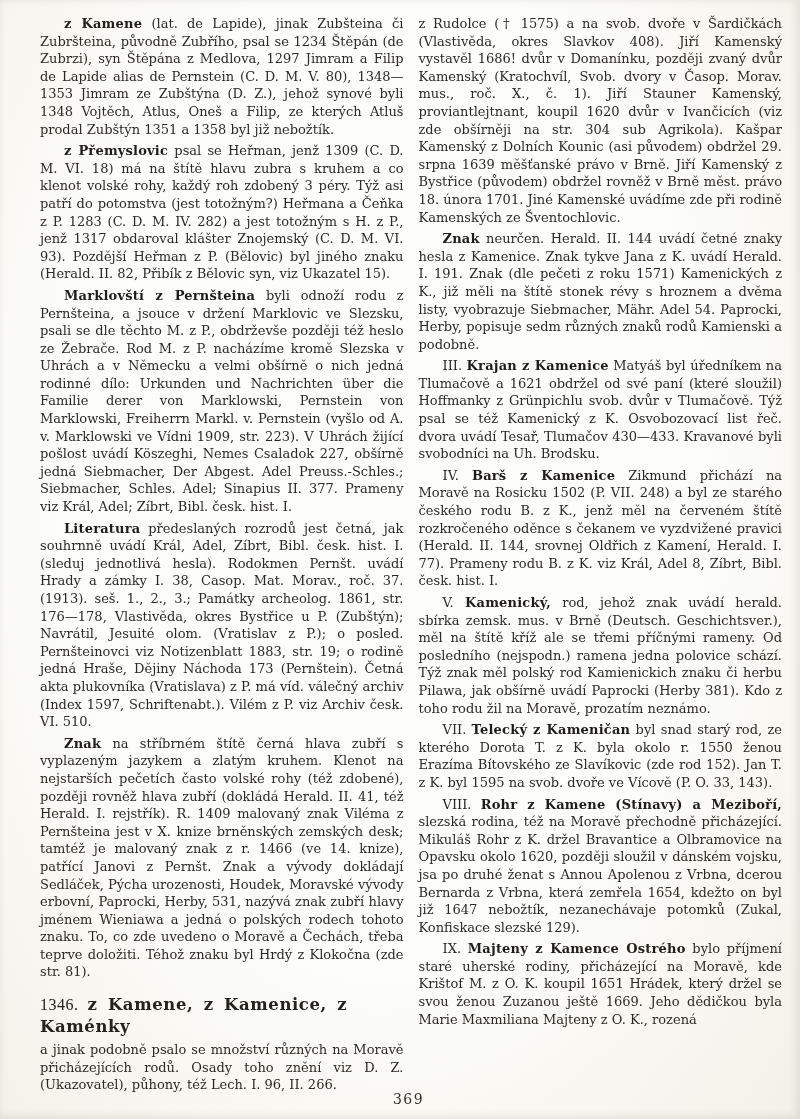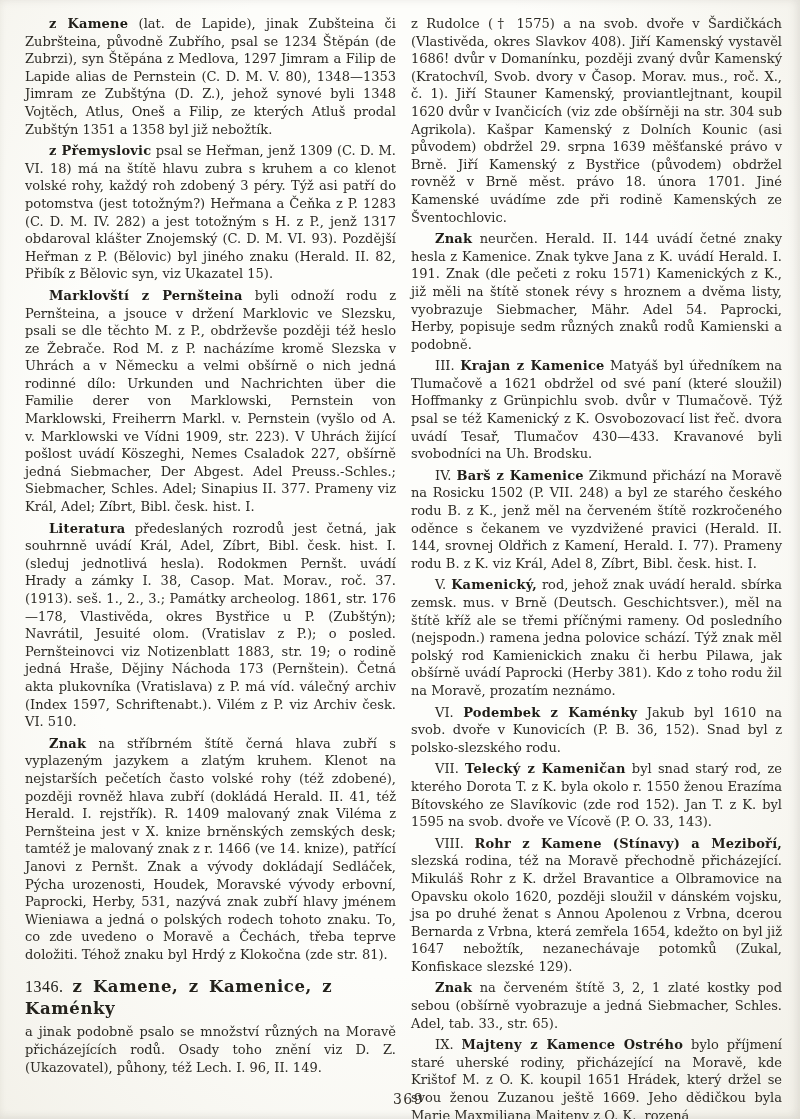--- a/index.html
+++ b/index.html
@@ -4,21 +4,21 @@
 <style>
   html, body { margin: 0; padding: 0; }
   body { background: #e9e7e1; }
 
   .page {
     position: relative;
     width: 800px;
     height: 1119px;
     box-sizing: border-box;
     margin: 0 auto;
-    padding: 15px 18px 0 25px;
+    padding: 15px 18px 0 40px;
     background: #fbfaf6;
     background-image: radial-gradient(ellipse at 48% 42%, #fdfdfa 55%, #f2f0e8 100%);
     box-shadow: inset -4px 0 10px rgba(60,55,45,0.08), inset 0 -3px 8px rgba(60,55,45,0.05);
     font-family: "DejaVu Serif", "Liberation Serif", serif;
     font-size: 13px;
     line-height: 17.6px;
     color: #2c2a24;
     overflow: hidden;
   }
 
@@ -58,34 +58,32 @@
   <div class="cols">
 
     <div class="col">
       <p class="para"><b>z Kamene</b><span> (lat. de Lapide), jinak Zubšteina či Zubršteina, původně Zubřího, psal se 1234 Štěpán (de Zubrzi), syn Štěpána z Medlova, 1297 Jimram a Filip de Lapide alias de Pernstein (C. D. M. V. 80), 1348—1353 Jimram ze Zubštýna (D. Z.), jehož synové byli 1348 Vojtěch, Atlus, Oneš a Filip, ze kterých Atluš prodal Zubštýn 1351 a 1358 byl již nebožtík.</span></p>
       <p class="para"><b>z Přemyslovic</b><span> psal se Heřman, jenž 1309 (C. D. M. VI. 18) má na štítě hlavu zubra s kruhem a co klenot volské rohy, každý roh zdobený 3 péry. Týž asi patří do potomstva (jest totožným?) Heřmana a Čeňka z P. 1283 (C. D. M. IV. 282) a jest totožným s H. z P., jenž 1317 obdaroval klášter Znojemský (C. D. M. VI. 93). Pozdější Heřman z P. (Bělovic) byl jiného znaku (Herald. II. 82, Přibík z Bělovic syn, viz Ukazatel 15).</span></p>
       <p class="para"><b>Marklovští z Pernšteina</b><span> byli odnoží rodu z Pernšteina, a jsouce v držení Marklovic ve Slezsku, psali se dle těchto M. z P., obdrževše později též heslo ze Žebrače. Rod M. z P. nacházíme kromě Slezska v Uhrách a v Německu a velmi obšírně o nich jedná rodinné dílo: Urkunden und Nachrichten über die Familie derer von Marklowski, Pernstein von Marklowski, Freiherrn Markl. v. Pernstein (vyšlo od A. v. Marklowski ve Vídni 1909, str. 223). V Uhrách žijící pošlost uvádí Köszeghi, Nemes Csaladok 227, obšírně jedná Siebmacher, Der Abgest. Adel Preuss.-Schles.; Siebmacher, Schles. Adel; Sinapius II. 377. Prameny viz Král, Adel; Zíbrt, Bibl. česk. hist. I.</span></p>
       <p class="para"><b>Literatura</b><span> předeslaných rozrodů jest četná, jak souhrnně uvádí Král, Adel, Zíbrt, Bibl. česk. hist. I. (sleduj jednotlivá hesla). Rodokmen Pernšt. uvádí Hrady a zámky I. 38, Casop. Mat. Morav., roč. 37. (1913). seš. 1., 2., 3.; Památky archeolog. 1861, str. 176—178, Vlastivěda, okres Bystřice u P. (Zubštýn); Navrátil, Jesuité olom. (Vratislav z P.); o posled. Pernšteinovci viz Notizenblatt 1883, str. 19; o rodině jedná Hraše, Dějiny Náchoda 173 (Pernštein). Četná akta plukovníka (Vratislava) z P. má víd. válečný archiv (Index 1597, Schriftenabt.). Vilém z P. viz Archiv česk. VI. 510.</span></p>
       <p class="para"><b>Znak</b><span> na stříbrném štítě černá hlava zubří s vyplazeným jazykem a zlatým kruhem. Klenot na nejstarších pečetích často volské rohy (též zdobené), později rovněž hlava zubří (dokládá Herald. II. 41, též Herald. I. rejstřík). R. 1409 malovaný znak Viléma z Pernšteina jest v X. knize brněnských zemských desk; tamtéž je malovaný znak z r. 1466 (ve 14. knize), patřící Janovi z Pernšt. Znak a vývody dokládají Sedláček, Pýcha urozenosti, Houdek, Moravské vývody erbovní, Paprocki, Herby, 531, nazývá znak zubří hlavy jménem Wieniawa a jedná o polských rodech tohoto znaku. To, co zde uvedeno o Moravě a Čechách, třeba teprve doložiti. Téhož znaku byl Hrdý z Klokočna (zde str. 81).</span></p>
 
       <p class="section-heading"><span class="sec-num">1346.</span> <b>z Kamene, z Kamenice, z Kaménky</b></p>
-      <p class="para cont"><span>a jinak podobně psalo se množství různých na Moravě přicházejících rodů. Osady toho znění viz D. Z. (Ukazovatel), půhony, též Lech. I. 96, II. 149.</span></p>
+      <p class="para cont"><span>a jinak podobně psalo se množství různých na Moravě přicházejících rodů. Osady toho znění viz D. Z. (Ukazovatel), půhony, též Lech. I. 96, II. 266.</span></p>
 
 
     </div>
 
     <div class="col">
       <p class="para cont"><span>z Rudolce († 1575) a na svob. dvoře v Šardičkách (Vlastivěda, okres Slavkov 408). Jiří Kamenský vystavěl 1686! dvůr v Domanínku, později zvaný dvůr Kamenský (Kratochvíl, Svob. dvory v Časop. Morav. mus., roč. X., č. 1). Jiří Stauner Kamenský, proviantlejtnant, koupil 1620 dvůr v Ivančicích (viz zde obšírněji na str. 304 sub Agrikola). Kašpar Kamenský z Dolních Kounic (asi původem) obdržel 29. srpna 1639 měšťanské právo v Brně. Jiří Kamenský z Bystřice (původem) obdržel rovněž v Brně měst. právo 18. února 1701. Jiné Kamenské uvádíme zde při rodině Kamenských ze Šventochlovic.</span></p>
       <p class="para"><b>Znak</b><span> neurčen. Herald. II. 144 uvádí četné znaky hesla z Kamenice. Znak tykve Jana z K. uvádí Herald. I. 191. Znak (dle pečeti z roku 1571) Kamenických z K., již měli na štítě stonek révy s hroznem a dvěma listy, vyobrazuje Siebmacher, Mähr. Adel 54. Paprocki, Herby, popisuje sedm různých znaků rodů Kamienski a podobně.</span></p>
       <p class="para entry"><span class="romnum">III. </span><b>Krajan z Kamenice</b><span> Matyáš byl úředníkem na Tlumačově a 1621 obdržel od své paní (které sloužil) Hoffmanky z Grünpichlu svob. dvůr v Tlumačově. Týž psal se též Kamenický z K. Osvobozovací list řeč. dvora uvádí Tesař, Tlumačov 430—433. Kravanové byli svobodníci na Uh. Brodsku.</span></p>
       <p class="para entry"><span class="romnum">IV. </span><b>Barš z Kamenice</b><span> Zikmund přichází na Moravě na Rosicku 1502 (P. VII. 248) a byl ze starého českého rodu B. z K., jenž měl na červeném štítě rozkročeného oděnce s čekanem ve vyzdvižené pravici (Herald. II. 144, srovnej Oldřich z Kamení, Herald. I. 77). Prameny rodu B. z K. viz Král, Adel 8, Zíbrt, Bibl. česk. hist. I.</span></p>
       <p class="para entry"><span class="romnum">V. </span><b>Kamenický,</b><span> rod, jehož znak uvádí herald. sbírka zemsk. mus. v Brně (Deutsch. Geschichtsver.), měl na štítě kříž ale se třemi příčnými rameny. Od posledního (nejspodn.) ramena jedna polovice schází. Týž znak měl polský rod Kamienickich znaku či herbu Pilawa, jak obšírně uvádí Paprocki (Herby 381). Kdo z toho rodu žil na Moravě, prozatím neznámo.</span></p>
-      <p class="para entry"><span class="romnum">VI. </span><b>Podembek z Kaménky</b><span> Jakub byl 1610 na svob. dvoře v Kunovicích (P. B. 36, 152). Snad byl z polsko-slezského rodu.</span></p>
       <p class="para entry"><span class="romnum">VII. </span><b>Telecký z Kameničan</b><span> byl snad starý rod, ze kterého Dorota T. z K. byla okolo r. 1550 ženou Erazíma Bítovského ze Slavíkovic (zde rod 152). Jan T. z K. byl 1595 na svob. dvoře ve Vícově (P. O. 33, 143).</span></p>
       <p class="para entry"><span class="romnum">VIII. </span><b>Rohr z Kamene (Stínavy) a Meziboří,</b><span> slezská rodina, též na Moravě přechodně přicházející. Mikuláš Rohr z K. držel Bravantice a Olbramovice na Opavsku okolo 1620, později sloužil v dánském vojsku, jsa po druhé ženat s Annou Apolenou z Vrbna, dcerou Bernarda z Vrbna, která zemřela 1654, kdežto on byl již 1647 nebožtík, nezanechávaje potomků (Zukal, Konfiskace slezské 129).</span></p>
-      <p class="para"><b>Znak</b><span> na červeném štítě 3, 2, 1 zlaté kostky pod sebou (obšírně vyobrazuje a jedná Siebmacher, Schles. Adel, tab. 33., str. 65).</span></p>
       <p class="para entry"><span class="romnum">IX. </span><b>Majteny z Kamence Ostrého</b><span> bylo příjmení staré uherské rodiny, přicházející na Moravě, kde Krištof M. z O. K. koupil 1651 Hrádek, který držel se svou ženou Zuzanou ještě 1669. Jeho dědičkou byla Marie Maxmiliana Majteny z O. K., rozená</span></p>
     </div>
 
   </div>
 
   <div class="pageno">369</div>
 </div>
 
 </body></html>

